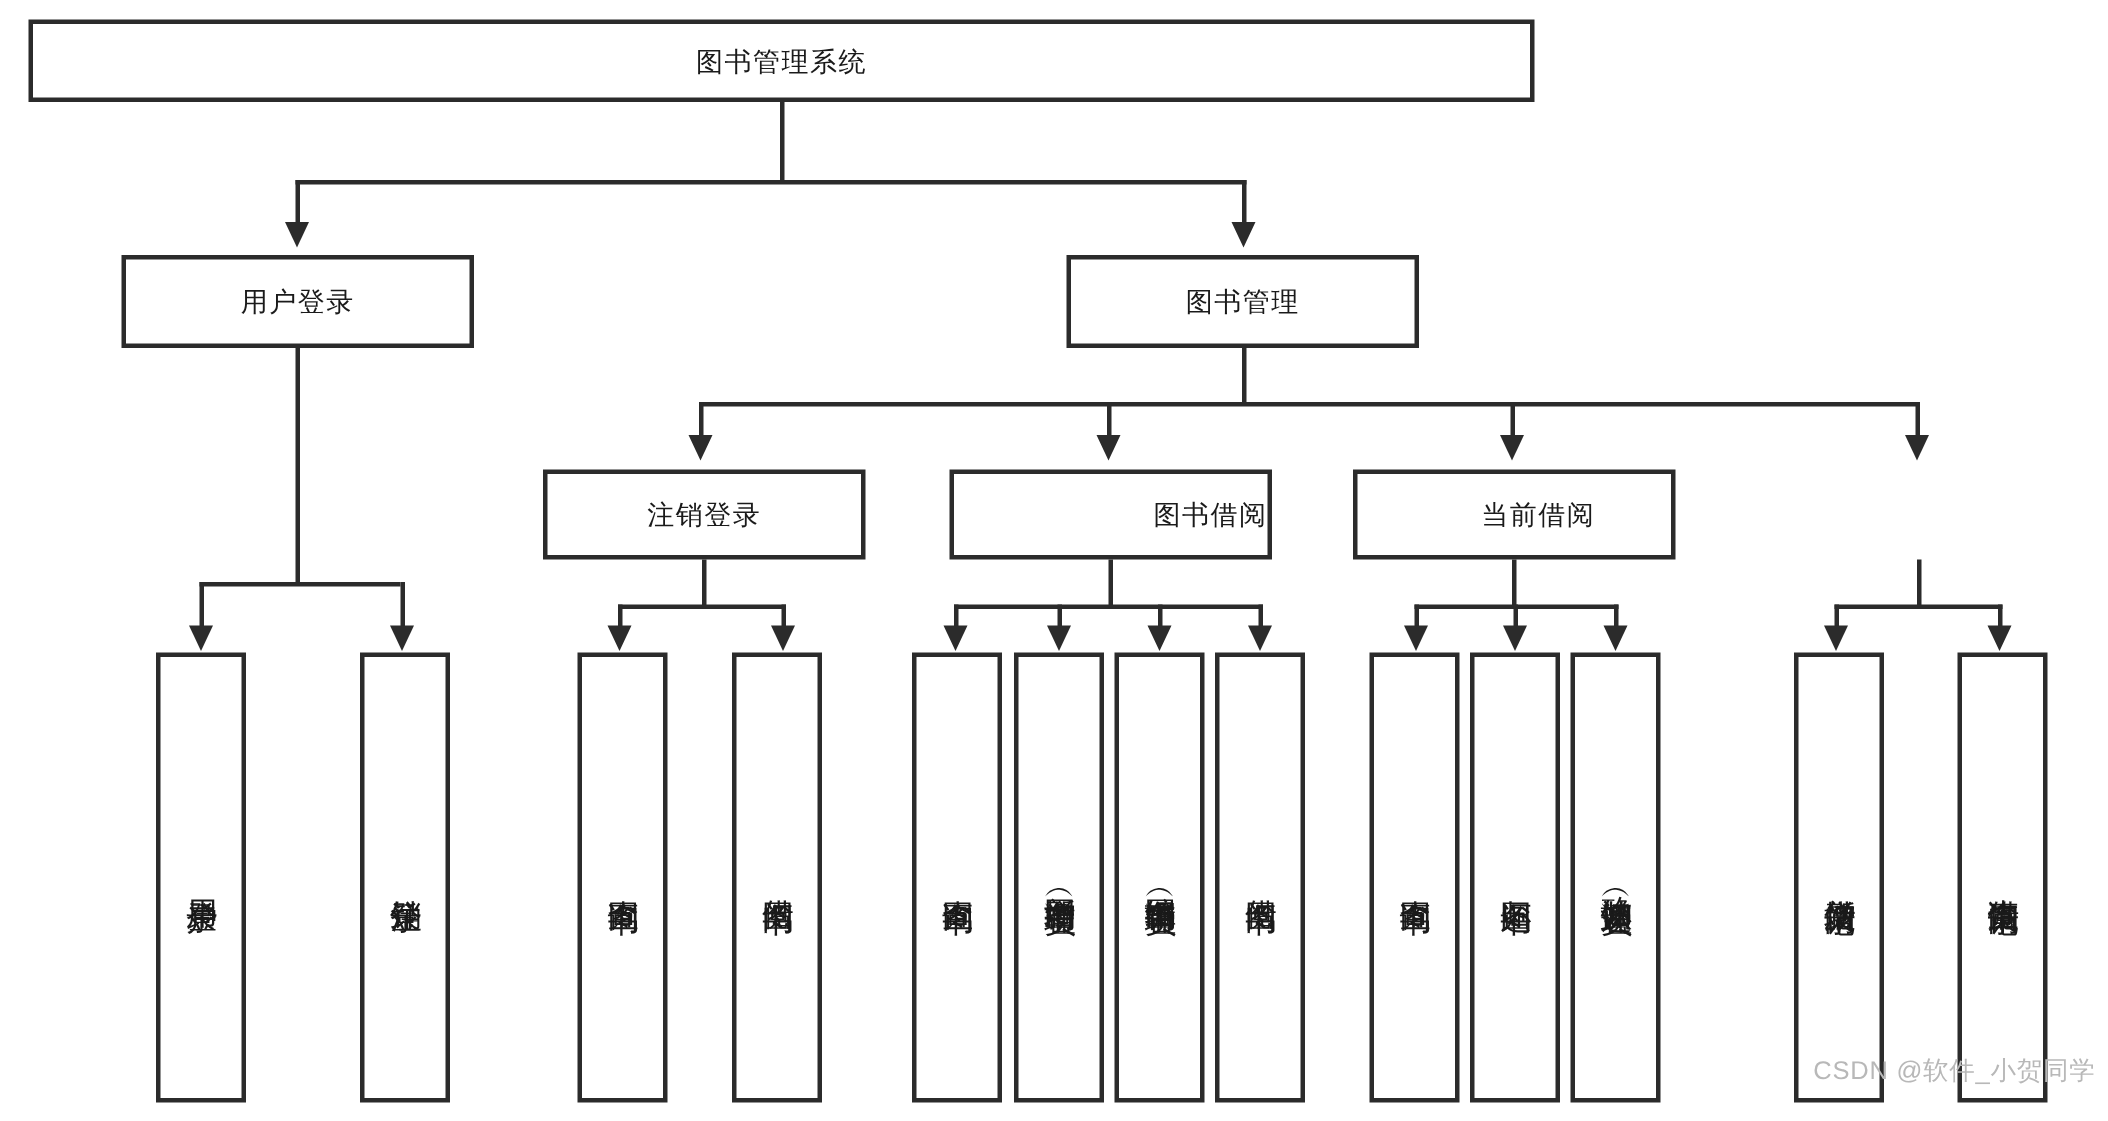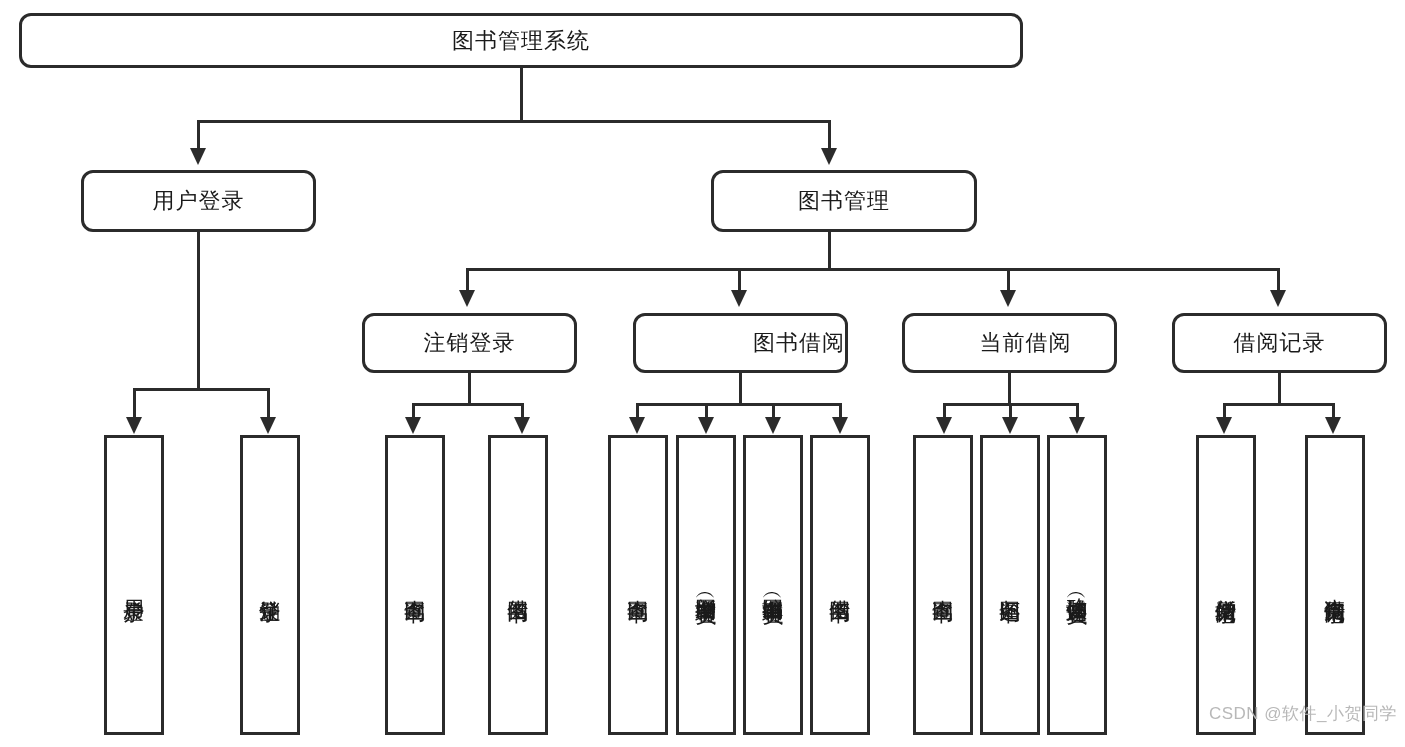--- a/index.html
+++ b/index.html
@@ -21,23 +21,22 @@
     position: absolute;
     box-sizing: border-box;
     border: 3px solid #2b2b2b;
     background: #ffffff;
     display: flex;
     align-items: center;
     justify-content: center;
     color: #1a1a1a;
   }
   .node.horiz {
-    font-size: 22px;
+    font-size: 18px;
     letter-spacing: 1px;
-    border-radius: 12px;
   }
   .node.vert {
     writing-mode: vertical-rl;
     text-orientation: upright;
     font-size: 21px;
     line-height: 1.02;
     letter-spacing: 1px;
     padding: 4px 0;
     text-align: center;
   }
@@ -88,21 +87,21 @@
   <div class="edge v" style="left:197px; top:120px; height:30px;"></div>
   <div class="arrow" style="left:190px; top:148px;"></div>
 
   <div class="edge v" style="left:828px; top:120px; height:30px;"></div>
   <div class="arrow" style="left:821px; top:148px;"></div>
 
   <div class="node horiz" style="left:81px; top:170px; width:235px; height:62px;">
     <span class="label">用户登录</span>
   </div>
 
-  <div class="node horiz" style="left:711px; top:170px; width:266px; height:62px;text-align:right;">
+  <div class="node horiz" style="left:711px; top:170px; width:235px; height:62px;text-align:right;">
     <span class="label">图书管理</span>
   </div>
 
   <div class="edge v" style="left:197px; top:232px; height:158px;"></div>
   <div class="edge h" style="left:133px; top:388px; width:134px;"></div>
   <div class="edge v" style="left:133px; top:388px; height:32px;"></div>
   <div class="arrow" style="left:126px; top:417px;"></div>
   <div class="edge v" style="left:267px; top:388px; height:32px;"></div>
   <div class="arrow" style="left:260px; top:417px;"></div>
 
@@ -129,23 +128,20 @@
   <div class="arrow" style="left:1270px; top:290px;"></div>
 
   <div class="node horiz" style="left:362px; top:313px; width:215px; height:60px;">
     <span class="label">注销登录</span>
   </div>
   <div class="node horiz" style="left:633px; top:313px; width:215px; height:60px;justify-content:flex-end;">
     <span class="label">图书借阅</span>
   </div>
   <div class="node horiz" style="left:902px; top:313px; width:215px; height:60px;padding-left:32px;">
     <span class="label">当前借阅</span>
-  </div>
-  <div class="node horiz" style="left:1172px; top:313px; width:215px; height:60px;">
-    <span class="label">借阅记录</span>
   </div>
 
   <div class="edge v" style="left:468px; top:373px; height:32px;"></div>
   <div class="edge h" style="left:412px; top:403px; width:112px;"></div>
   <div class="edge v" style="left:412px; top:403px; height:17px;"></div>
   <div class="arrow" style="left:405px; top:417px;"></div>
   <div class="edge v" style="left:521px; top:403px; height:17px;"></div>
   <div class="arrow" style="left:514px; top:417px;"></div>
 
   <div class="node vert" style="left:385px; top:435px; width:60px; height:300px;">

